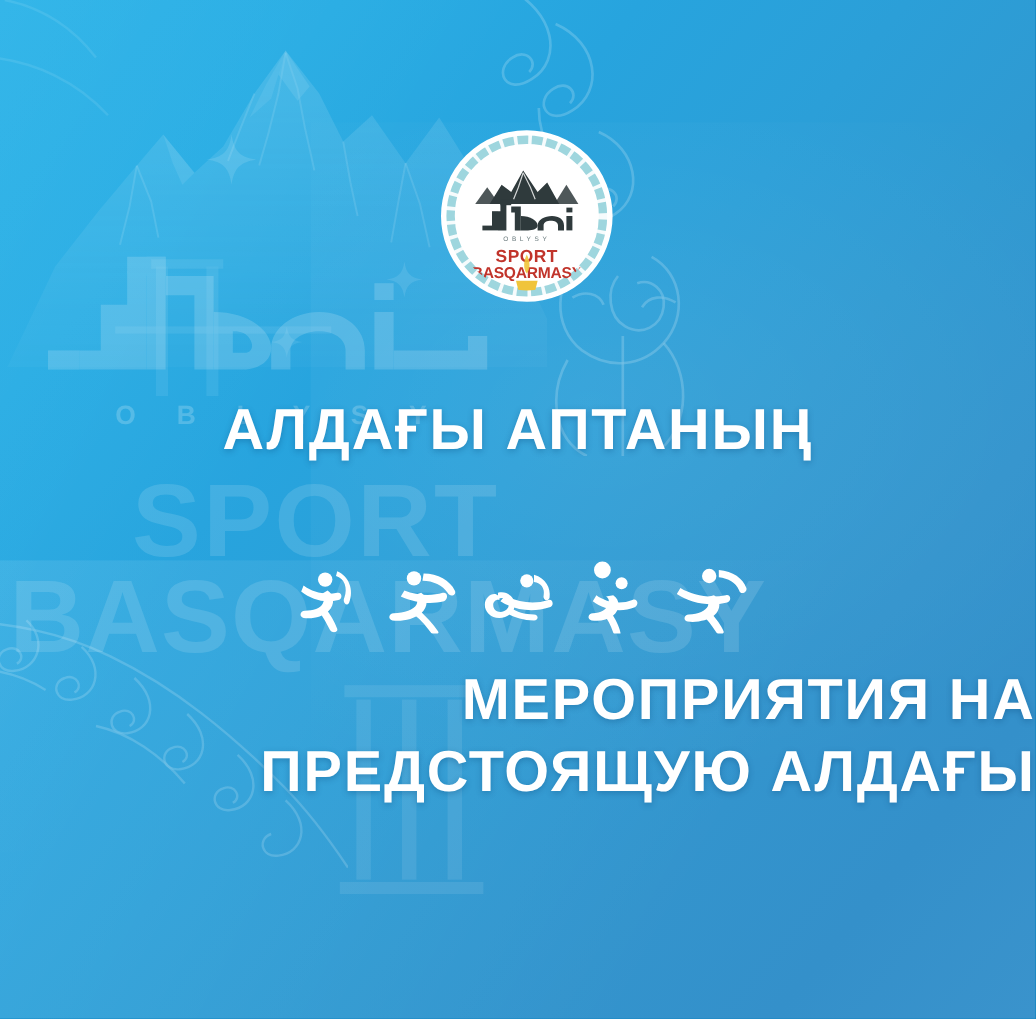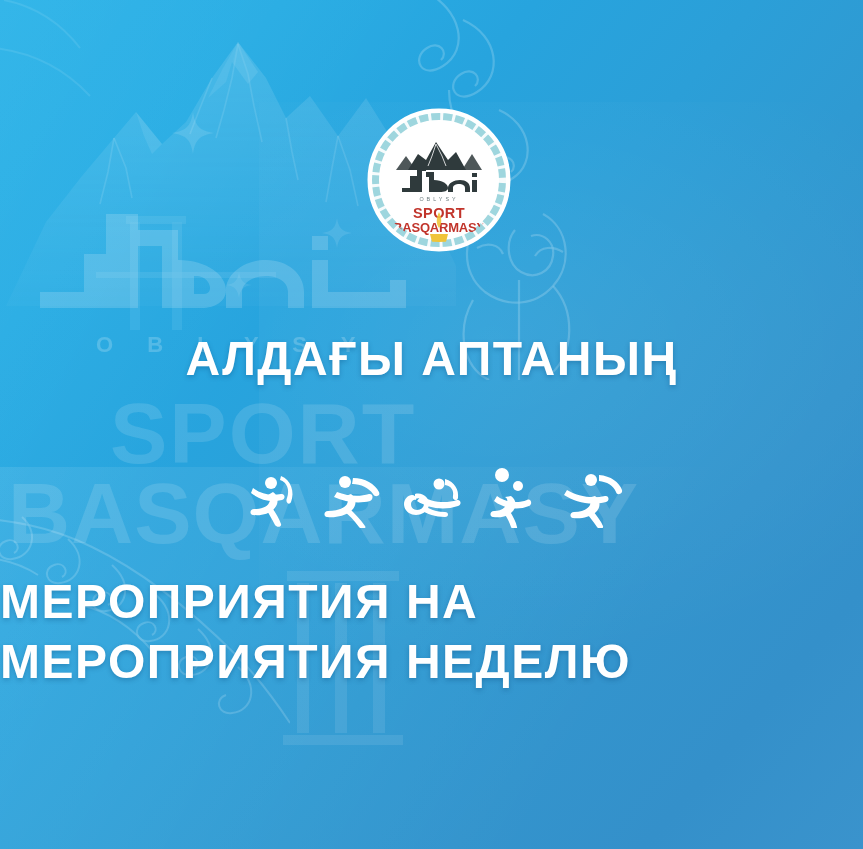--- a/index.html
+++ b/index.html
@@ -169,23 +169,23 @@
     width:863px;
     display:flex;
     justify-content:center;
     align-items:center;
     gap:18px;
   }
   .picto { width:62px; height:62px; }
 
   .ru-block {
     position:absolute;
-    left:0; top:572px;
+    left:0; top:554px;
     width:863px;
-    text-align:left;
+    text-align:right;
   }
   .ru-line {
     color:#ffffff;
     font-weight:800;
     font-size:48px;
     letter-spacing:1.5px;
     line-height:1.26;
     text-shadow:0 2px 5px rgba(0,60,110,0.30);
   }
 </style>
@@ -406,17 +406,17 @@
         <circle cx="30" cy="14" r="6" fill="#ffffff"></circle>
         <path d="M38 9 C50 10 58 16 61 24 C62 28 56 30 55 26 C52 19 46 16 38 15 Z" fill="#ffffff"></path>
         <path d="M6 24 C16 30 30 33 44 30 C48 29 49 35 45 36 C29 40 14 36 3 29 Z" fill="#ffffff"></path>
         <path d="M34 30 C40 34 40 42 34 47 C29 51 20 53 12 52 C8 51 9 46 13 46 C21 46 27 43 29 39 C30 35 29 33 27 32 Z" fill="#ffffff"></path>
         <path d="M31 44 C36 50 40 55 42 60 C43 63 38 64 36 61 C32 55 28 50 25 47 Z" fill="#ffffff"></path>
       </svg>
     </div>
 
     <div class="ru-block">
       <div class="ru-line">МЕРОПРИЯТИЯ НА</div>
-      <div class="ru-line">МЕРОПРИЯТИЯ НЕДЕЛЮ</div>
+      <div class="ru-line">ПРЕДСТОЯЩУЮ АЛДАҒЫ</div>
     </div>
 
   </div>
 </div>
 
 </body></html>

